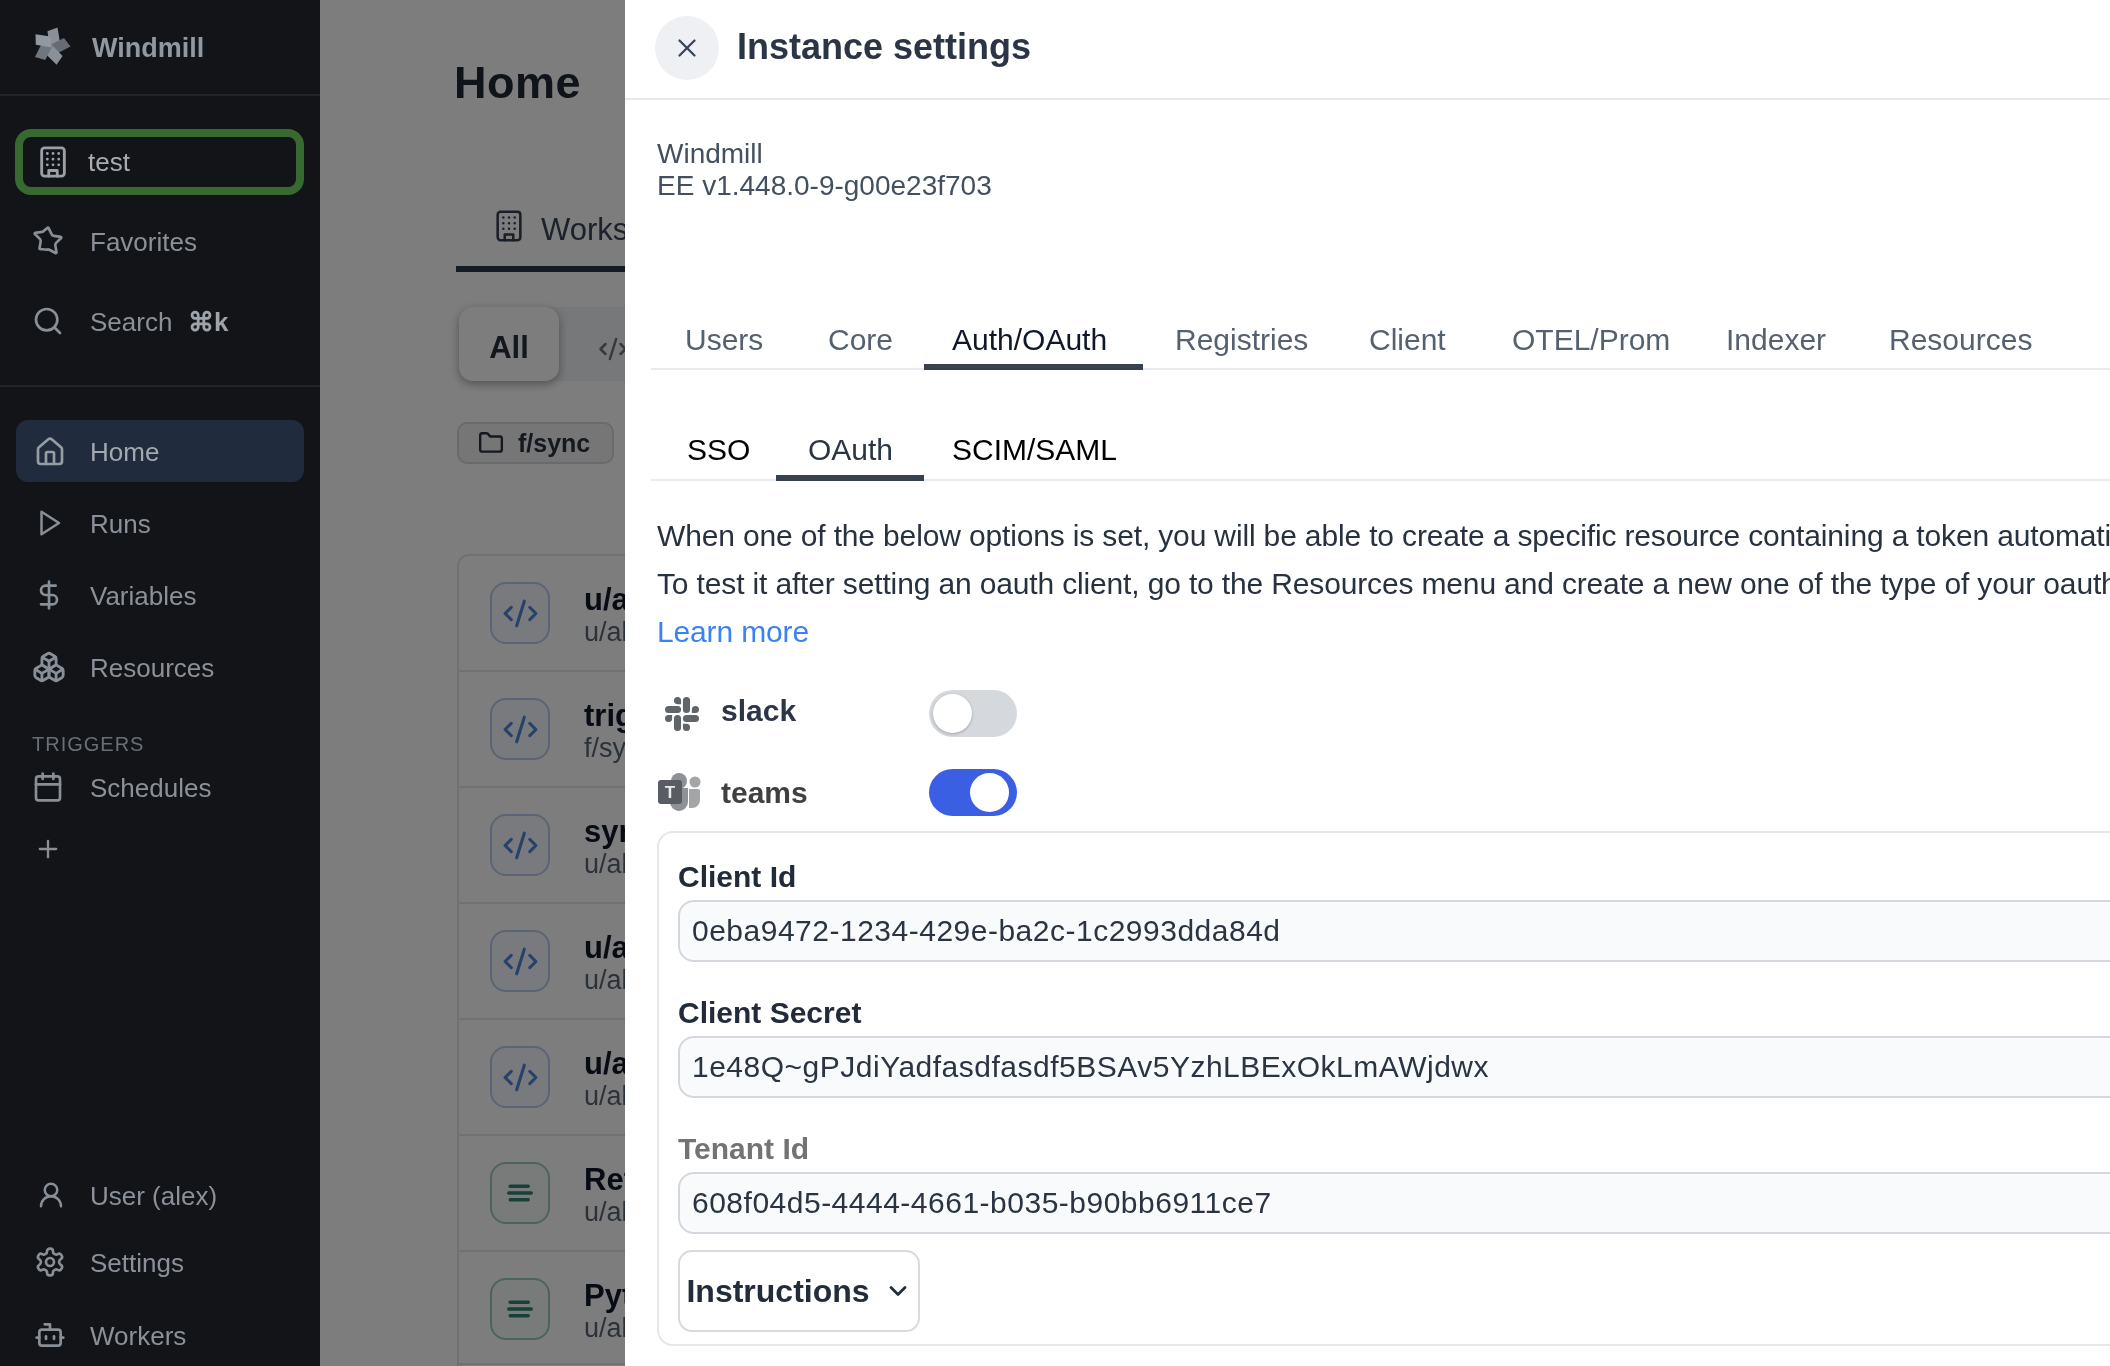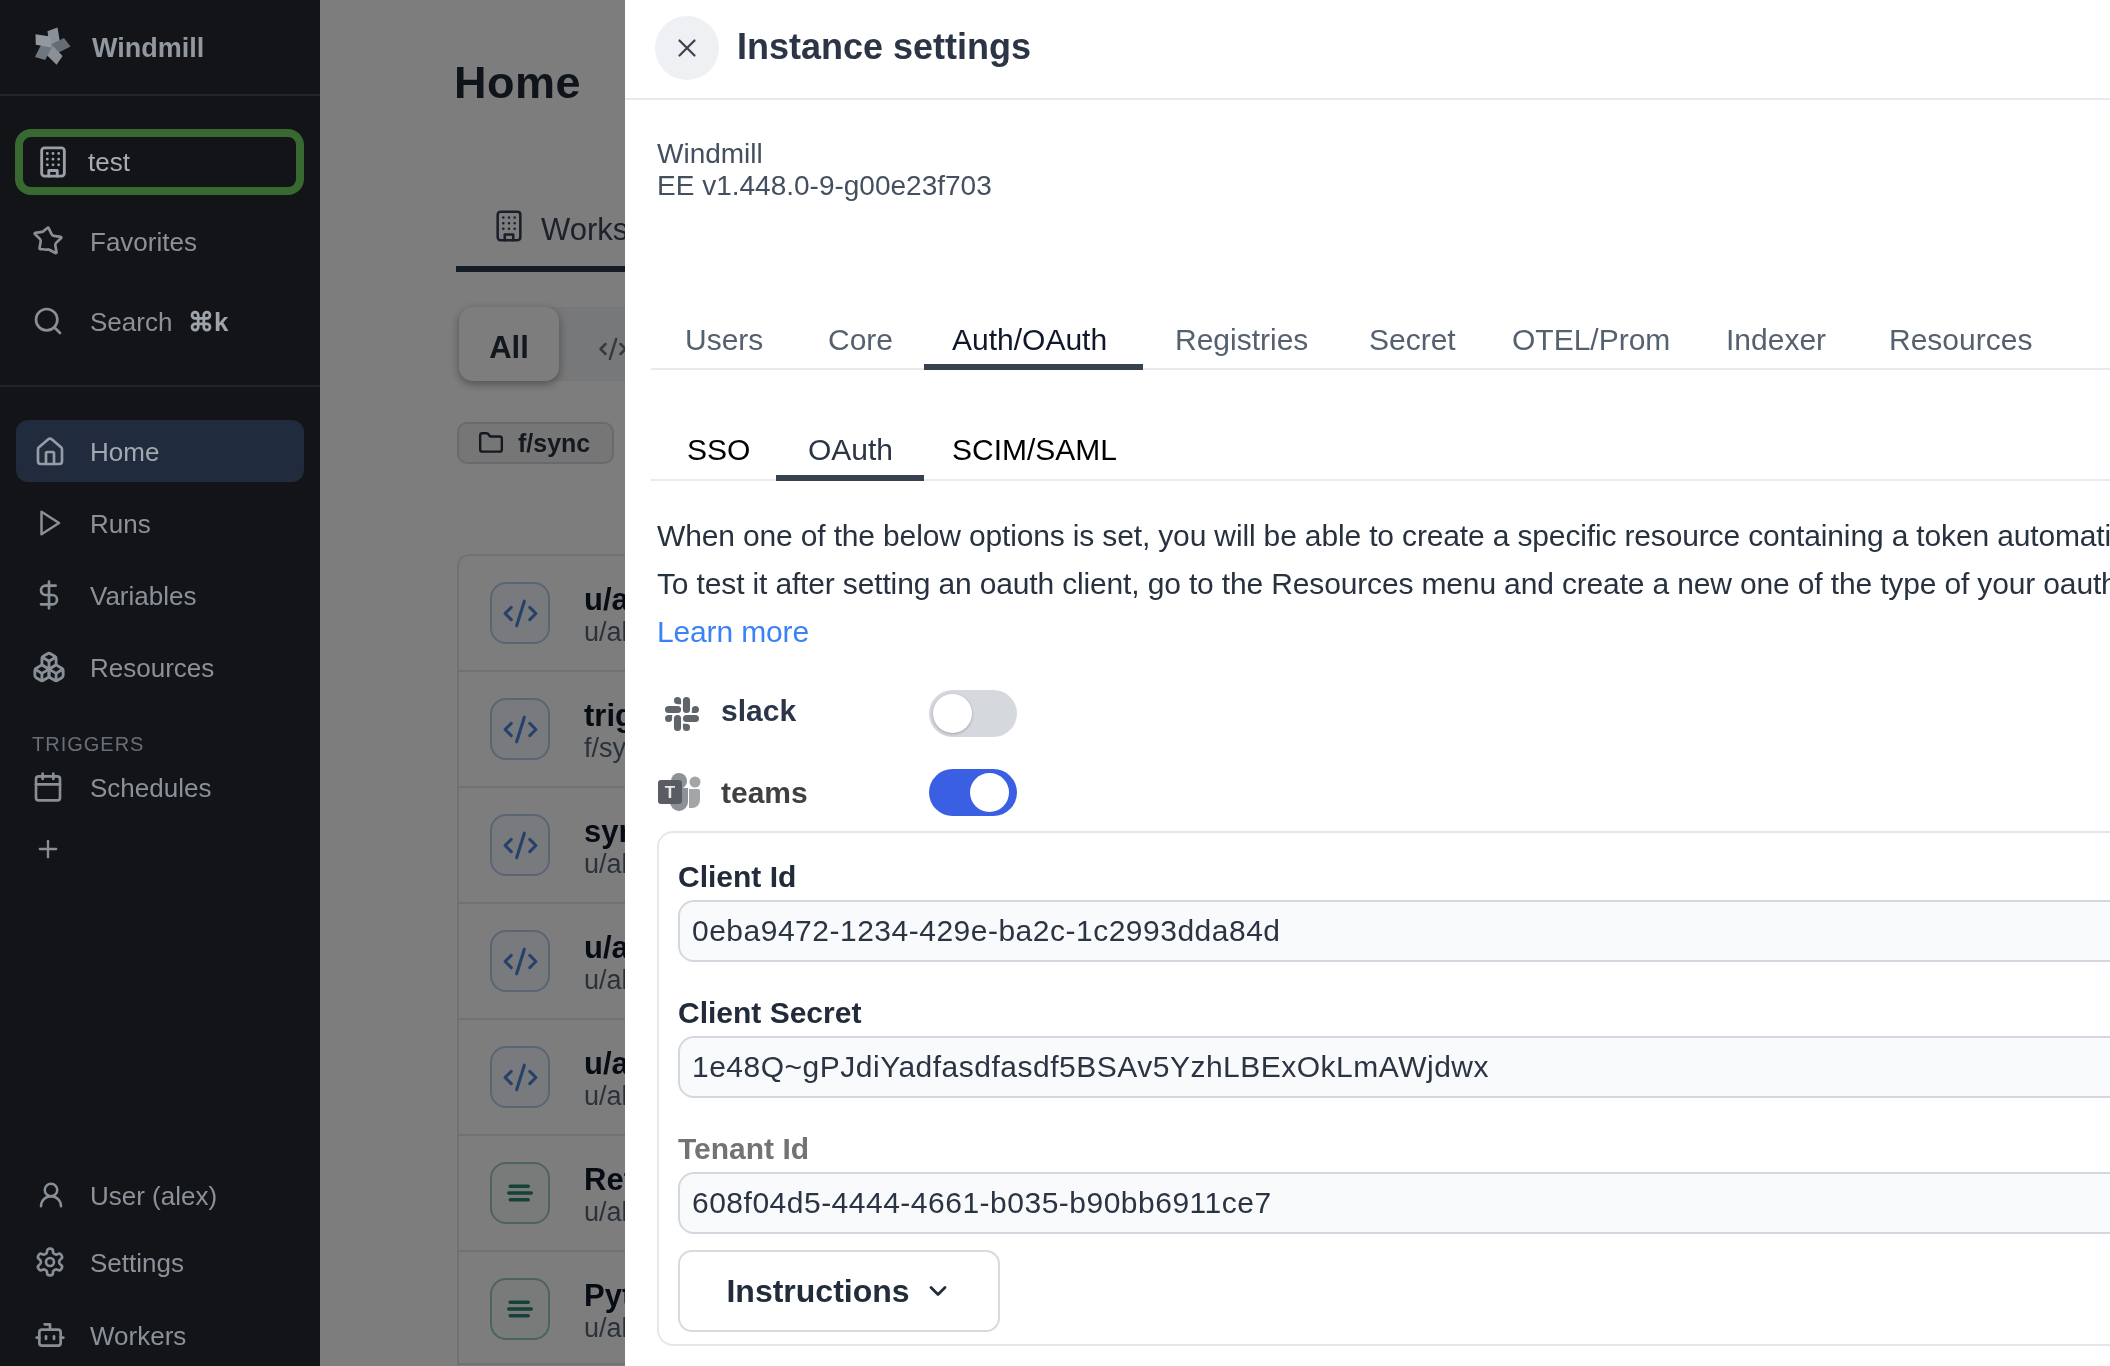--- a/index.html
+++ b/index.html
@@ -217,21 +217,21 @@
       </svg>
   </div>
   <div class="abs" style="left:112px;top:26px;font-size:36px;font-weight:700;color:#2b3545">Instance settings</div>
   <div class="abs" style="left:0;top:98px;width:1485px;height:2px;background:#e8eaee"></div>
   <div class="abs" style="left:32px;top:138px;font-size:28px;color:#44505f">Windmill</div>
   <div class="abs" style="left:32px;top:170px;font-size:28px;color:#44505f">EE v1.448.0-9-g00e23f703</div>
   <div class="tab" style="left:60px">Users</div>
   <div class="tab" style="left:203px">Core</div>
   <div class="tab active" style="left:327px">Auth/OAuth</div>
   <div class="tab" style="left:550px">Registries</div>
-  <div class="tab" style="left:744px">Secret</div>
+  <div class="tab" style="left:744px">Client</div>
   <div class="tab" style="left:887px">OTEL/Prom</div>
   <div class="tab" style="left:1101px">Indexer</div>
   <div class="tab" style="left:1264px">Resources</div>
   <div class="abs" style="left:26px;top:368px;width:1459px;height:2px;background:#e8eaee"></div>
   <div class="abs" style="left:299px;top:364px;width:219px;height:6px;background:#38424f"></div>
   <div class="subtab" style="left:62px">SSO</div>
   <div class="subtab active" style="left:183px">OAuth</div>
   <div class="subtab" style="left:327px">SCIM/SAML</div>
   <div class="abs" style="left:26px;top:479px;width:1459px;height:2px;background:#e8eaee"></div>
   <div class="abs" style="left:151px;top:475px;width:148px;height:6px;background:#38424f"></div>
@@ -255,20 +255,20 @@
   <div class="abs" style="left:96px;top:776px;font-size:30px;font-weight:700;color:#404040">teams</div>
   <div class="abs" style="left:304px;top:769px;width:88px;height:47px;border-radius:24px;background:#3b5fe3"></div>
   <div class="abs" style="left:345px;top:773px;width:39px;height:39px;border-radius:50%;background:#fff"></div>
   <div class="abs" style="left:32px;top:831px;width:1600px;height:515px;border:2px solid #e4e7eb;border-radius:16px">
     <div class="abs" style="left:19px;top:27px;font-size:30px;font-weight:700;color:#212b3a">Client Id</div>
     <div class="input" style="top:67px">0eba9472-1234-429e-ba2c-1c2993dda84d</div>
     <div class="abs" style="left:19px;top:163px;font-size:30px;font-weight:700;color:#212b3a">Client Secret</div>
     <div class="input" style="top:203px">1e48Q~gPJdiYadfasdfasdf5BSAv5YzhLBExOkLmAWjdwx</div>
     <div class="abs" style="left:19px;top:299px;font-size:30px;font-weight:700;color:#737373">Tenant Id</div>
     <div class="input" style="top:339px">608f04d5-4444-4661-b035-b90bb6911ce7</div>
-    <div class="abs" style="left:19px;top:417px;width:322px;height:82px;border:2px solid #d7dade;border-radius:14px;display:flex;align-items:center;justify-content:center">
+    <div class="abs" style="left:19px;top:417px;width:242px;height:82px;border:2px solid #d7dade;border-radius:14px;display:flex;align-items:center;justify-content:center">
       <span style="font-size:32px;font-weight:700;color:#222c3a">Instructions</span>
       <svg style="margin-left:14px" width="28" height="28" viewBox="0 0 24 24" fill="none" stroke="#222c3a" stroke-width="2.4" stroke-linecap="round" stroke-linejoin="round">
           <path d="m6 9 6 6 6-6"></path>
         </svg>
     </div>
   </div>
 </div>
 
 </body></html>

